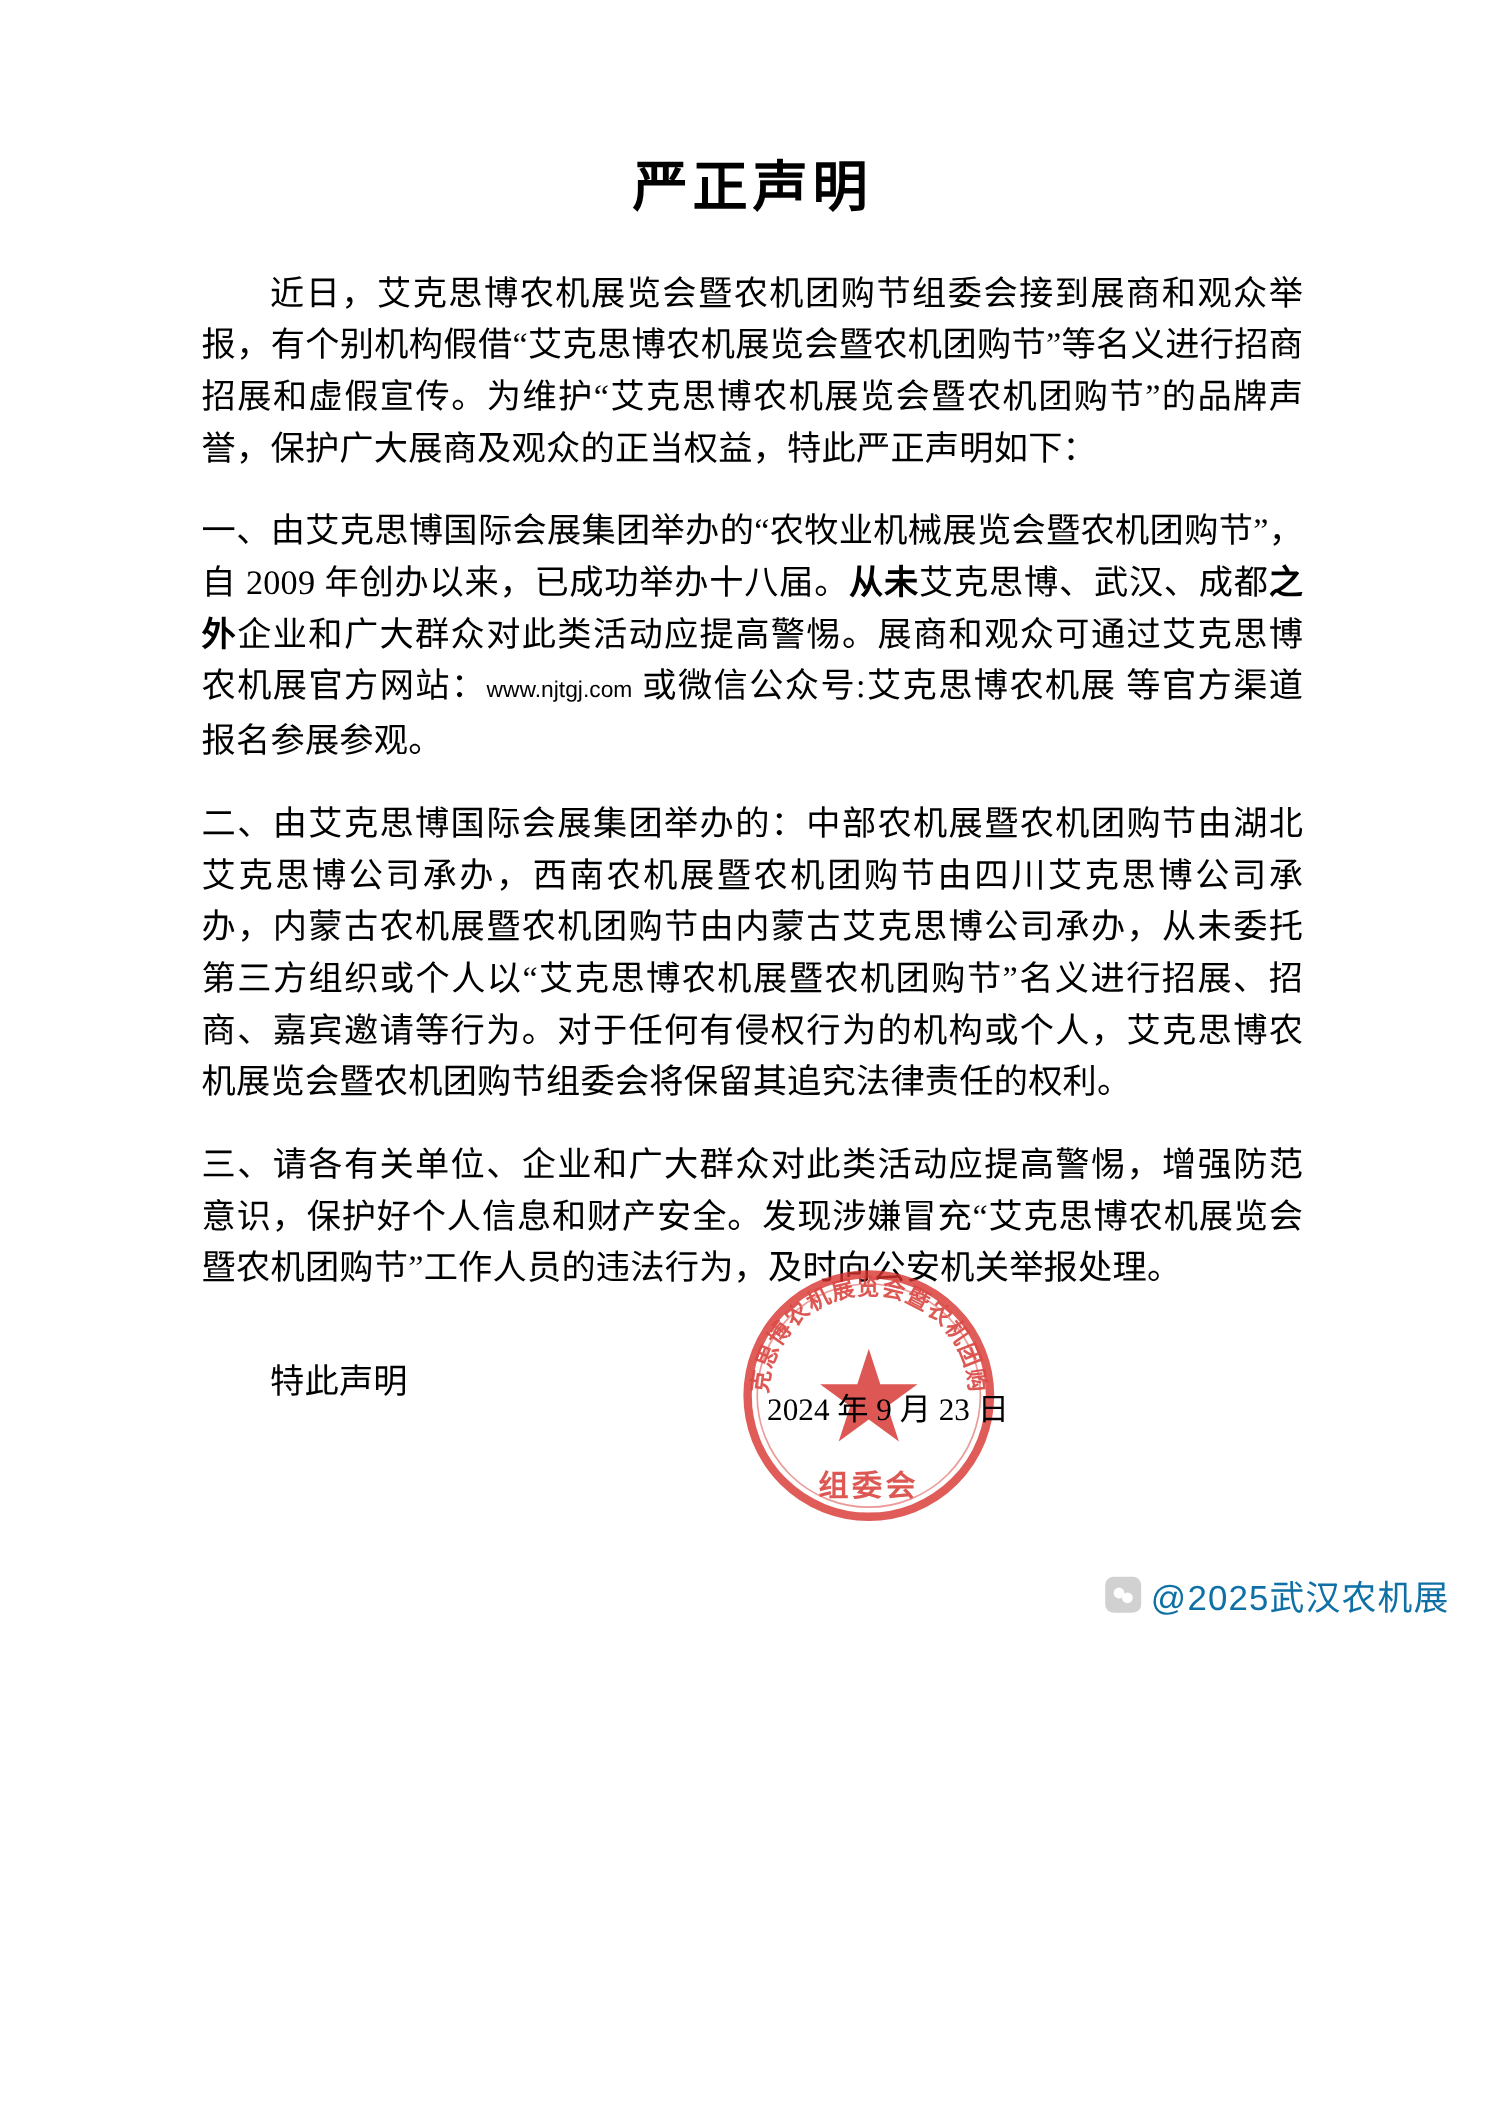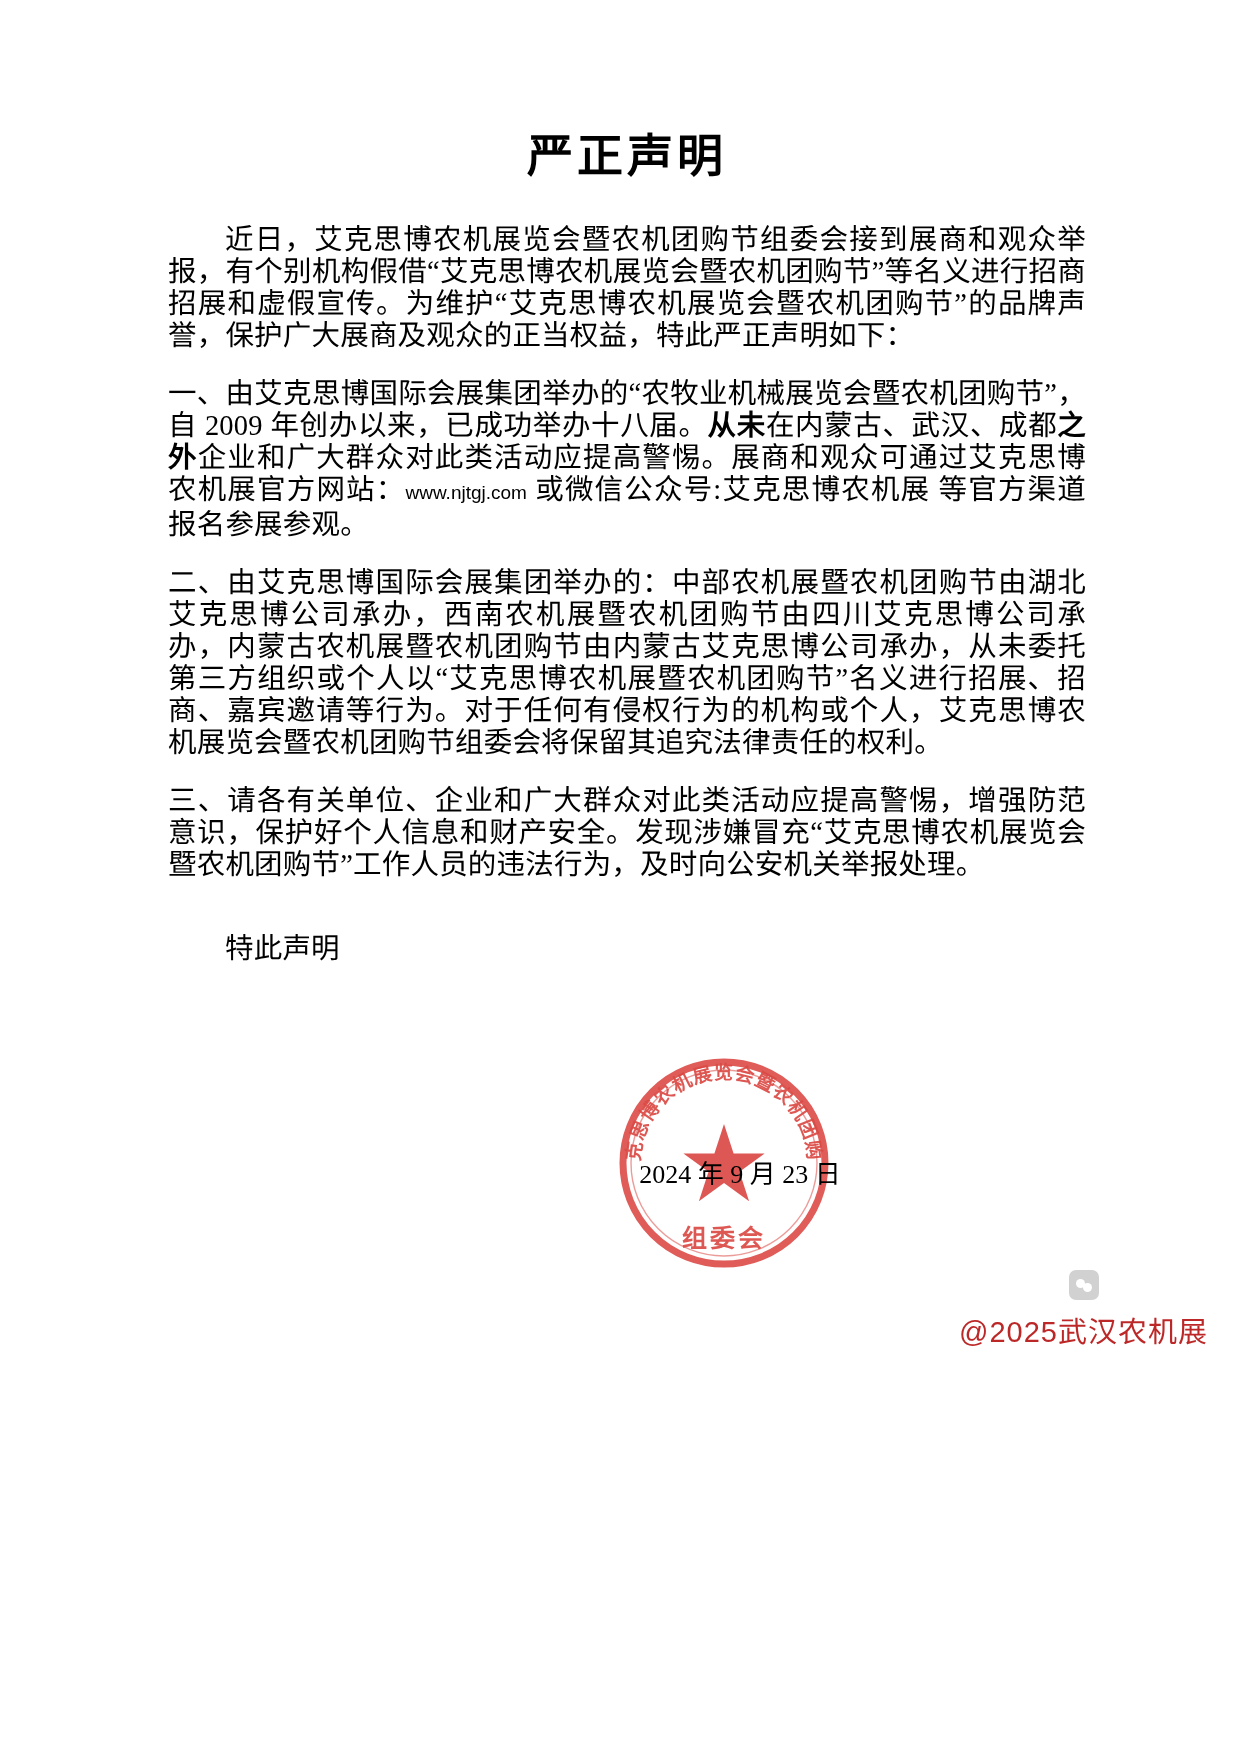--- a/index.html
+++ b/index.html
@@ -31,21 +31,21 @@
     text-align: center;
     font-size: 46px;
     font-weight: 700;
     letter-spacing: 4px;
     margin: 128px 0 0 0;
     line-height: 1.25;
     font-family: "Liberation Serif", "DejaVu Serif", serif;
   }
   .para {
     font-size: 28.5px;
-    line-height: 32px;
+    line-height: 43px;
     text-align: justify;
     text-justify: inter-ideograph;
     margin: 0;
     letter-spacing: 0.2px;
   }
   .para-indent {
     text-indent: 2em;
   }
   .gap-lg { height: 38px; }
   .gap-md { height: 26px; }
@@ -92,26 +92,25 @@
   #seal svg { display: block; width: 222px; height: 222px; }
 
   
   #watermark {
     position: absolute;
     right: 34px;
     bottom: 26px;
     display: flex;
     align-items: center;
     gap: 8px;
-    color: #b91c1c;
+    color: #0369a1;
     font-size: 29px;
     font-family: "Liberation Sans", "DejaVu Sans", sans-serif;
     letter-spacing: 1px;
     opacity: 0.95;
-    flex-direction: column;
   }
   .wm-logo {
     width: 30px; height: 30px;
     border-radius: 7px;
     background: #cfcfcf;
     position: relative;
     flex: 0 0 auto;
   }
   .wm-logo::before {
     content: "";
@@ -138,21 +137,21 @@
   <div id="doc-body">
 
     <h1 class="doc-title">严正声明</h1>
 
     <div class="gap-lg"></div>
 
     <p class="para para-indent">近日，艾克思博农机展览会暨农机团购节组委会接到展商和观众举报，有个别机构假借“艾克思博农机展览会暨农机团购节”等名义进行招商招展和虚假宣传。为维护“艾克思博农机展览会暨农机团购节”的品牌声誉，保护广大展商及观众的正当权益，特此严正声明如下：</p>
 
     <div class="gap-md"></div>
 
-    <p class="para"><span>一、</span><span>由艾克思博国际会展集团举办的“农牧业机械展览会暨农机团购节”，自 2009 年创办以来，已成功举办十八届。</span><span class="strong">从未</span><span>在内蒙古、武汉、成都</span><span class="strong">之外</span><span>企业和广大群众对此类活动应提高警惕。展商和观众可通过艾克思博农机展官方网站：</span><span class="url">www.njtgj.com</span><span> 或微信公众号:艾克思博农机展  等官方渠道报名参展参观。</span></p>
+    <p class="para"><span>一、</span><span>由艾克思博国际会展集团举办的“农牧业机械展览会暨农机团购节”，自 2009 年创办以来，已成功举办十八届。</span><span class="strong">从未</span><span>艾克思博、武汉、成都</span><span class="strong">之外</span><span>企业和广大群众对此类活动应提高警惕。展商和观众可通过艾克思博农机展官方网站：</span><span class="url">www.njtgj.com</span><span> 或微信公众号:艾克思博农机展  等官方渠道报名参展参观。</span></p>
 
     <div class="gap-md"></div>
 
     <p class="para"><span>二、</span><span>由艾克思博国际会展集团举办的：中部农机展暨农机团购节由湖北艾克思博公司承办，西南农机展暨农机团购节由四川艾克思博公司承办，内蒙古农机展暨农机团购节由内蒙古艾克思博公司承办，从未委托第三方组织或个人以“艾克思博农机展暨农机团购节”名义进行招展、招商、嘉宾邀请等行为。对于任何有侵权行为的机构或个人，艾克思博农机展览会暨农机团购节组委会将保留其追究法律责任的权利。</span></p>
 
     <div class="gap-md"></div>
 
     <p class="para"><span>三、</span><span>请各有关单位、企业和广大群众对此类活动应提高警惕，增强防范意识，保护好个人信息和财产安全。发现涉嫌冒充“艾克思博农机展览会暨农机团购节”工作人员的违法行为，及时向公安机关举报处理。</span></p>
 
     <div class="gap-md"></div>

